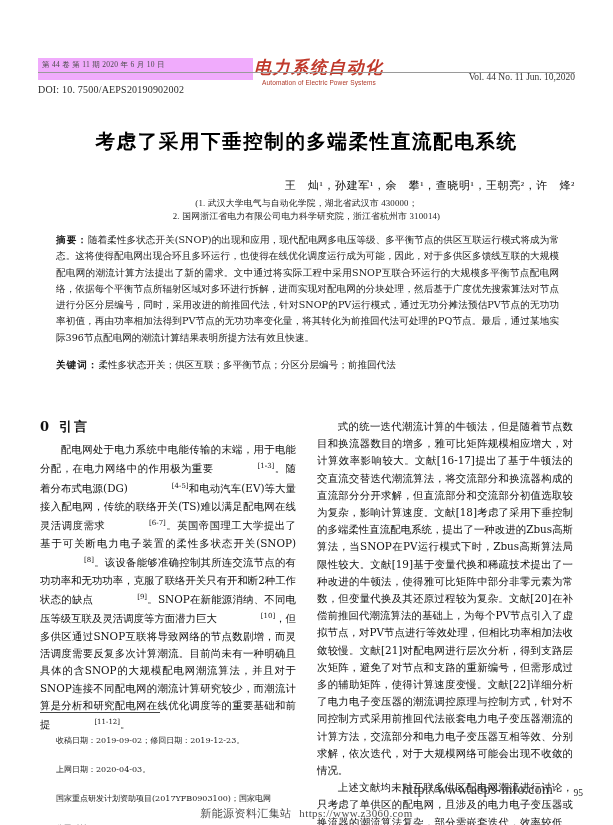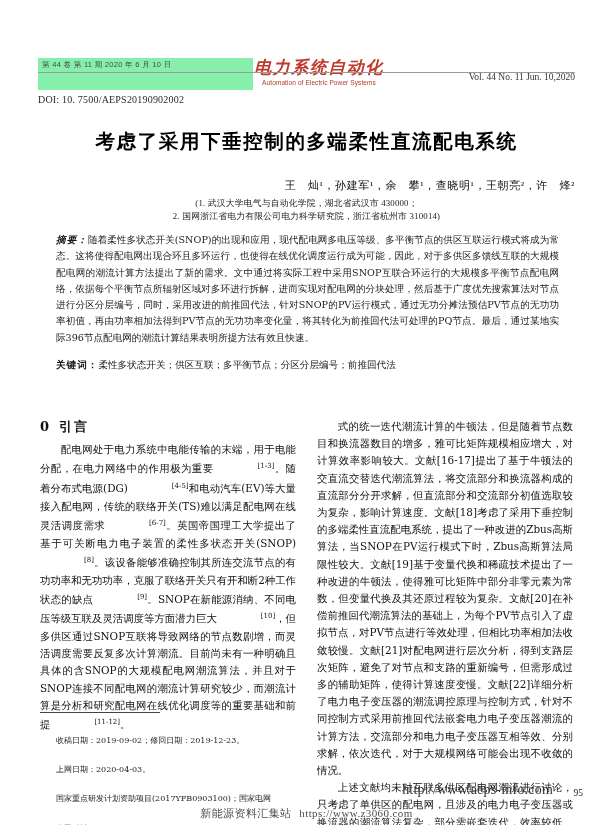--- a/index.html
+++ b/index.html
@@ -28,27 +28,27 @@
     left: 38px; top: 58px;
     width: 537px;
     height: 44px;
   }
   .mh-left {
     position: absolute;
     left: 0; top: 0;
     width: 215px;
   }
   .volume-bar {
-    background: #86efac;
+    background: #f0abfc;
     color: #4a4a4a;
     font-size: 7.5px;
     letter-spacing: 0.3px;
-    padding: 2px 4px 20px 4px;
-    white-space: nowrap;
-    font-family: Liberation Sans, sans-serif;
+    padding: 2px 4px 10px 4px;
+    white-space: nowrap;
+    font-family: Liberation Serif, serif;
   }
   .doi {
     margin-top: 4px;
     font-size: 10px;
     color: #2a2a2a;
     letter-spacing: 0.2px;
     white-space: nowrap;
   }
   .mh-center {
     position: absolute;
@@ -129,21 +129,21 @@
     position: absolute;
     left: 56px; top: 232px;
     width: 503px;
     font-size: 9.6px;
     line-height: 16.3px;
     text-align: justify;
     text-justify: inter-ideograph;
     color: #1a1a1a;
     font-family: "DejaVu Serif", "Liberation Serif", serif;
   }
-  .abstract .lbl { font-weight: bold; letter-spacing: 1px; font-style: italic; }
+  .abstract .lbl { font-weight: bold; letter-spacing: 1px; }
   .keywords {
     position: absolute;
     left: 56px; top: 357px;
     width: 503px;
     font-size: 9.6px;
     line-height: 16px;
     color: #1a1a1a;
     font-family: "DejaVu Serif", "Liberation Serif", serif;
   }
   .keywords .lbl { font-weight: bold; letter-spacing: 1px; }

